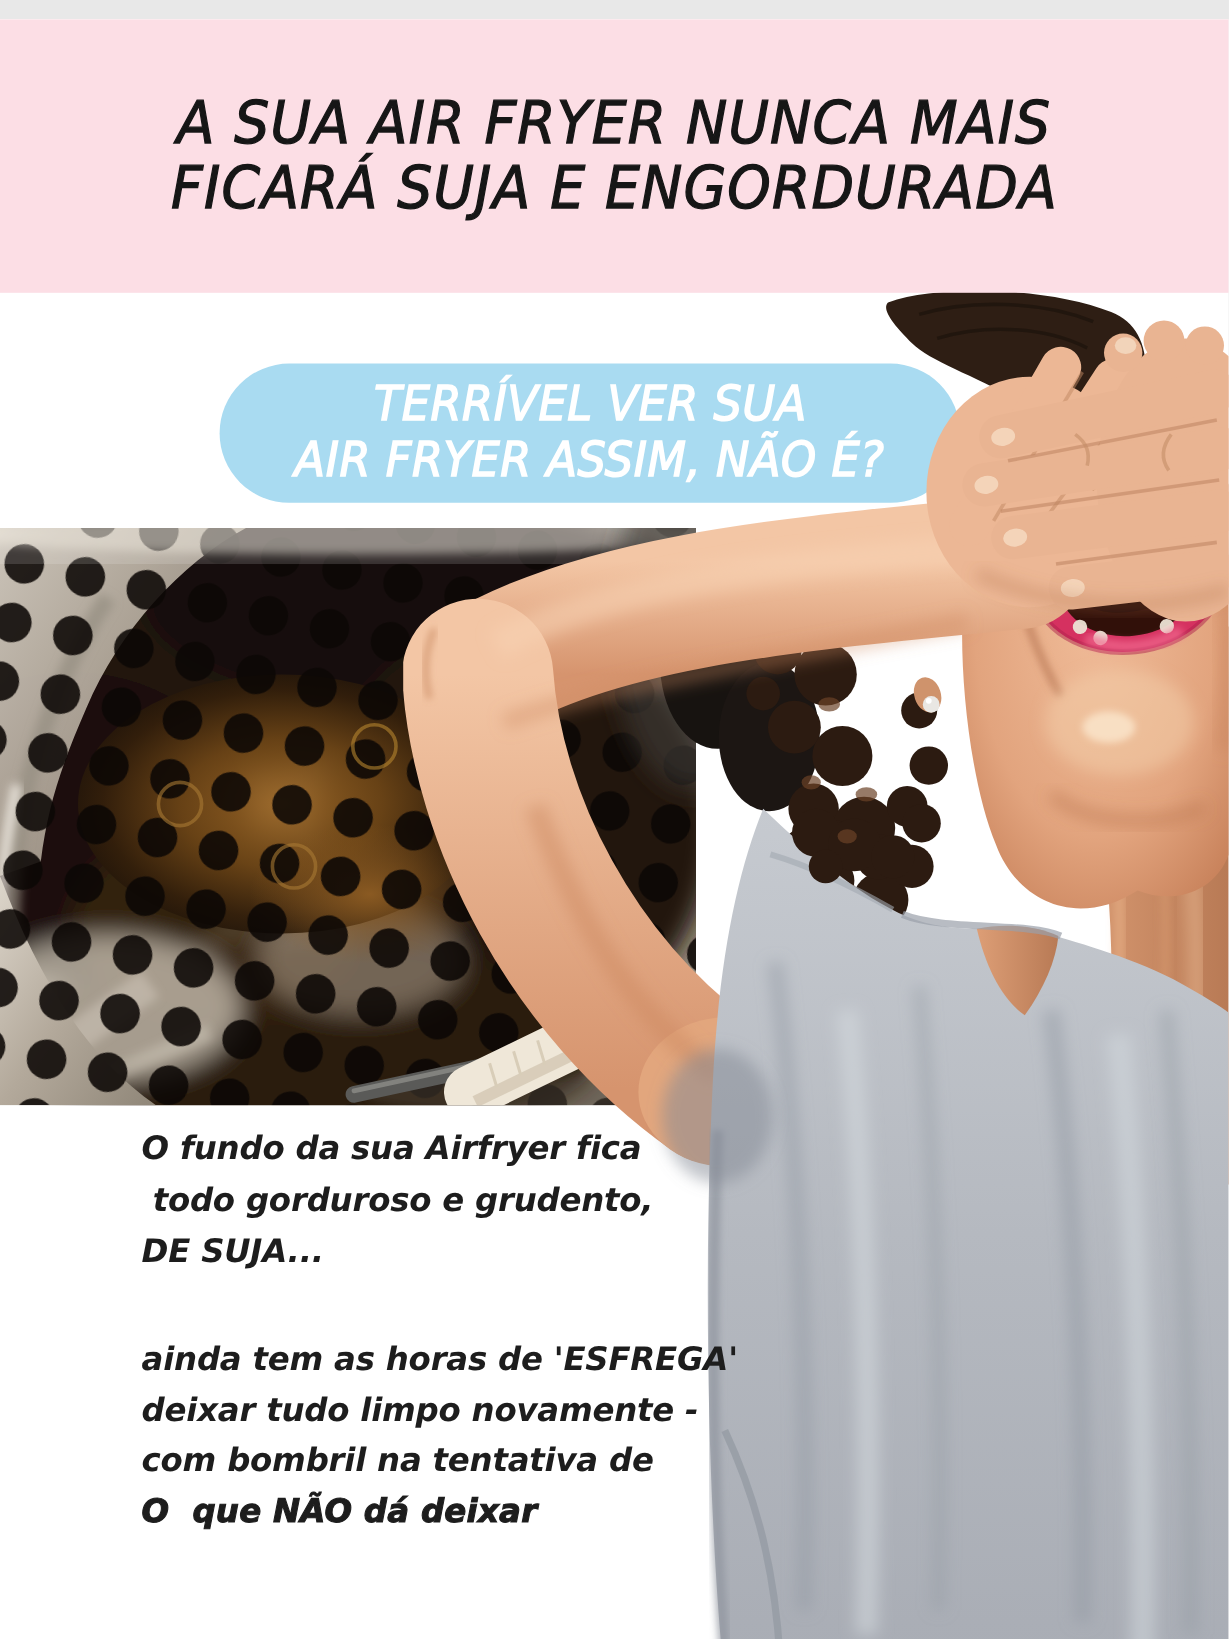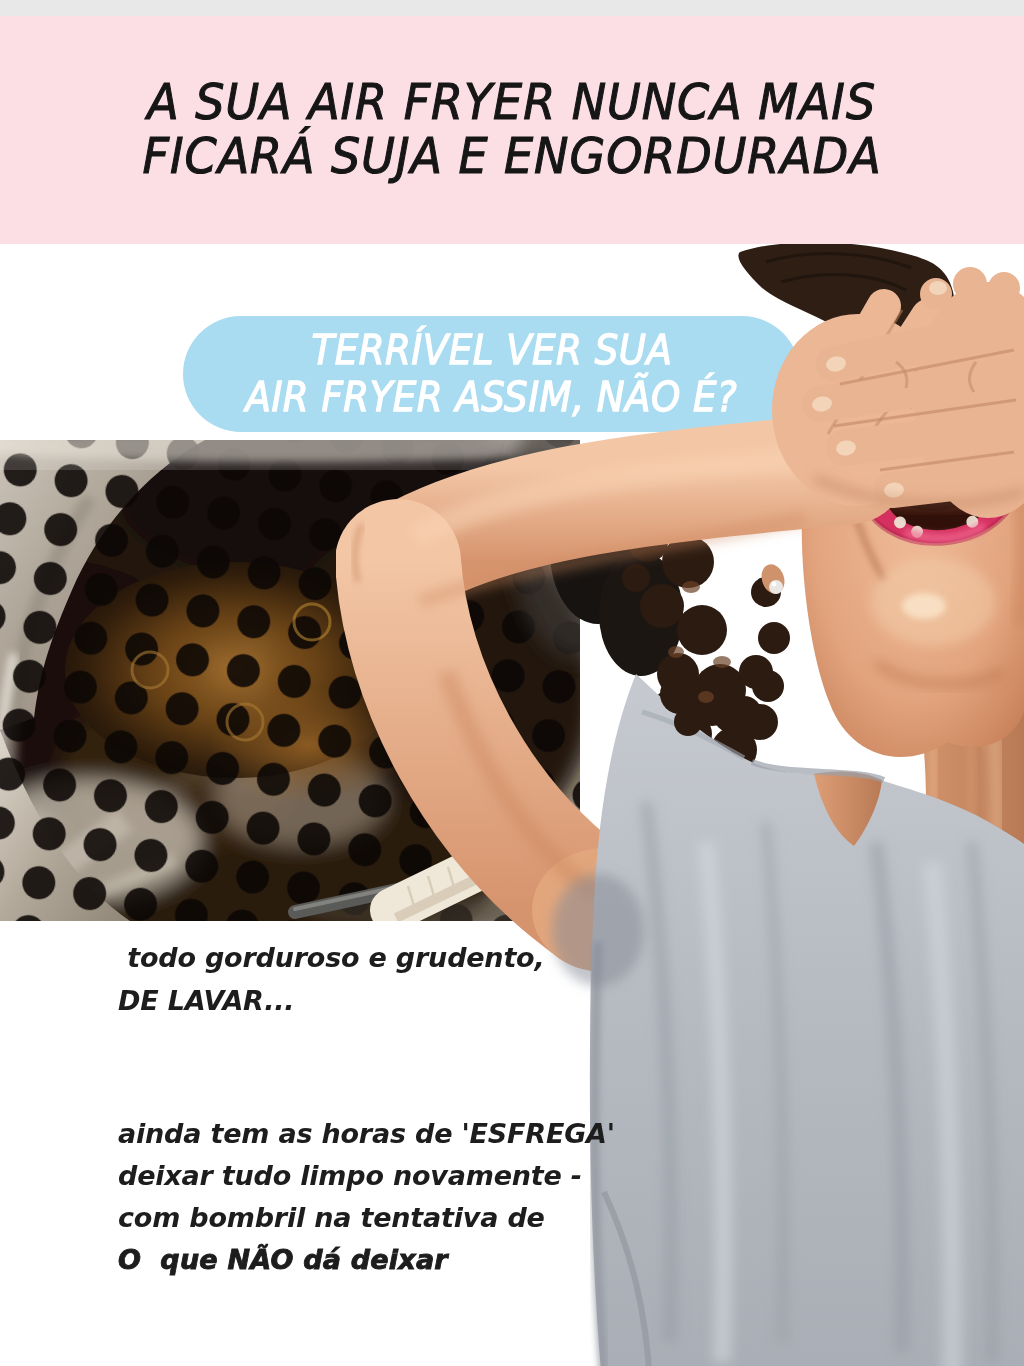--- a/index.html
+++ b/index.html
@@ -16,21 +16,21 @@
     display:flex;flex-direction:column;align-items:center;justify-content:center;
   }
   .banner .headline{
     color:#161616;font-size:49px;line-height:54px;font-weight:400;
     letter-spacing:1px;white-space:nowrap;
     -webkit-text-stroke:1.1px #161616;
     transform:scaleX(.94);transform-origin:center;
   }
   
   .bubble{
-    position:absolute;left:183px;top:300px;width:617px;height:116px;
+    position:absolute;left:183px;top:287px;width:617px;height:116px;
     background:#a9dbf1;border-radius:58px;z-index:2;
     display:flex;flex-direction:column;align-items:center;justify-content:center;
   }
   .bubble .bline{
     color:#ffffff;font-size:40px;line-height:47px;font-weight:400;
     letter-spacing:.5px;white-space:nowrap;
     -webkit-text-stroke:1.3px #ffffff;
     transform:scaleX(.93);transform-origin:center;
   }
   
@@ -338,22 +338,23 @@
           <circle cx="376" cy="462" r="22"></circle>
         <circle cx="408" cy="472" r="18"></circle>
           <circle cx="432" cy="444" r="16"></circle>
           <circle cx="352" cy="480" r="14"></circle>
         <ellipse cx="370" cy="455" rx="8" ry="6" fill="#6b4126" fill-opacity=".7"></ellipse>
       </g>
     </svg>
   </div>
 
   <div class="para para1">
+    <span class="line">O fundo da sua Airfryer fica</span>
     <span class="line"> todo gorduroso e grudento,</span>
-    <span class="line">DE LAVAR...</span>
+    <span class="line">DE SUJA...</span>
   </div>
 
   <div class="para para2">
     <span class="line">ainda tem as horas de 'ESFREGA'</span>
     <span class="line">deixar tudo limpo novamente -</span>
     <span class="line">com bombril na tentativa de</span>
     <span class="line-black">O  que NÃO dá deixar</span>
   </div>
 
 

